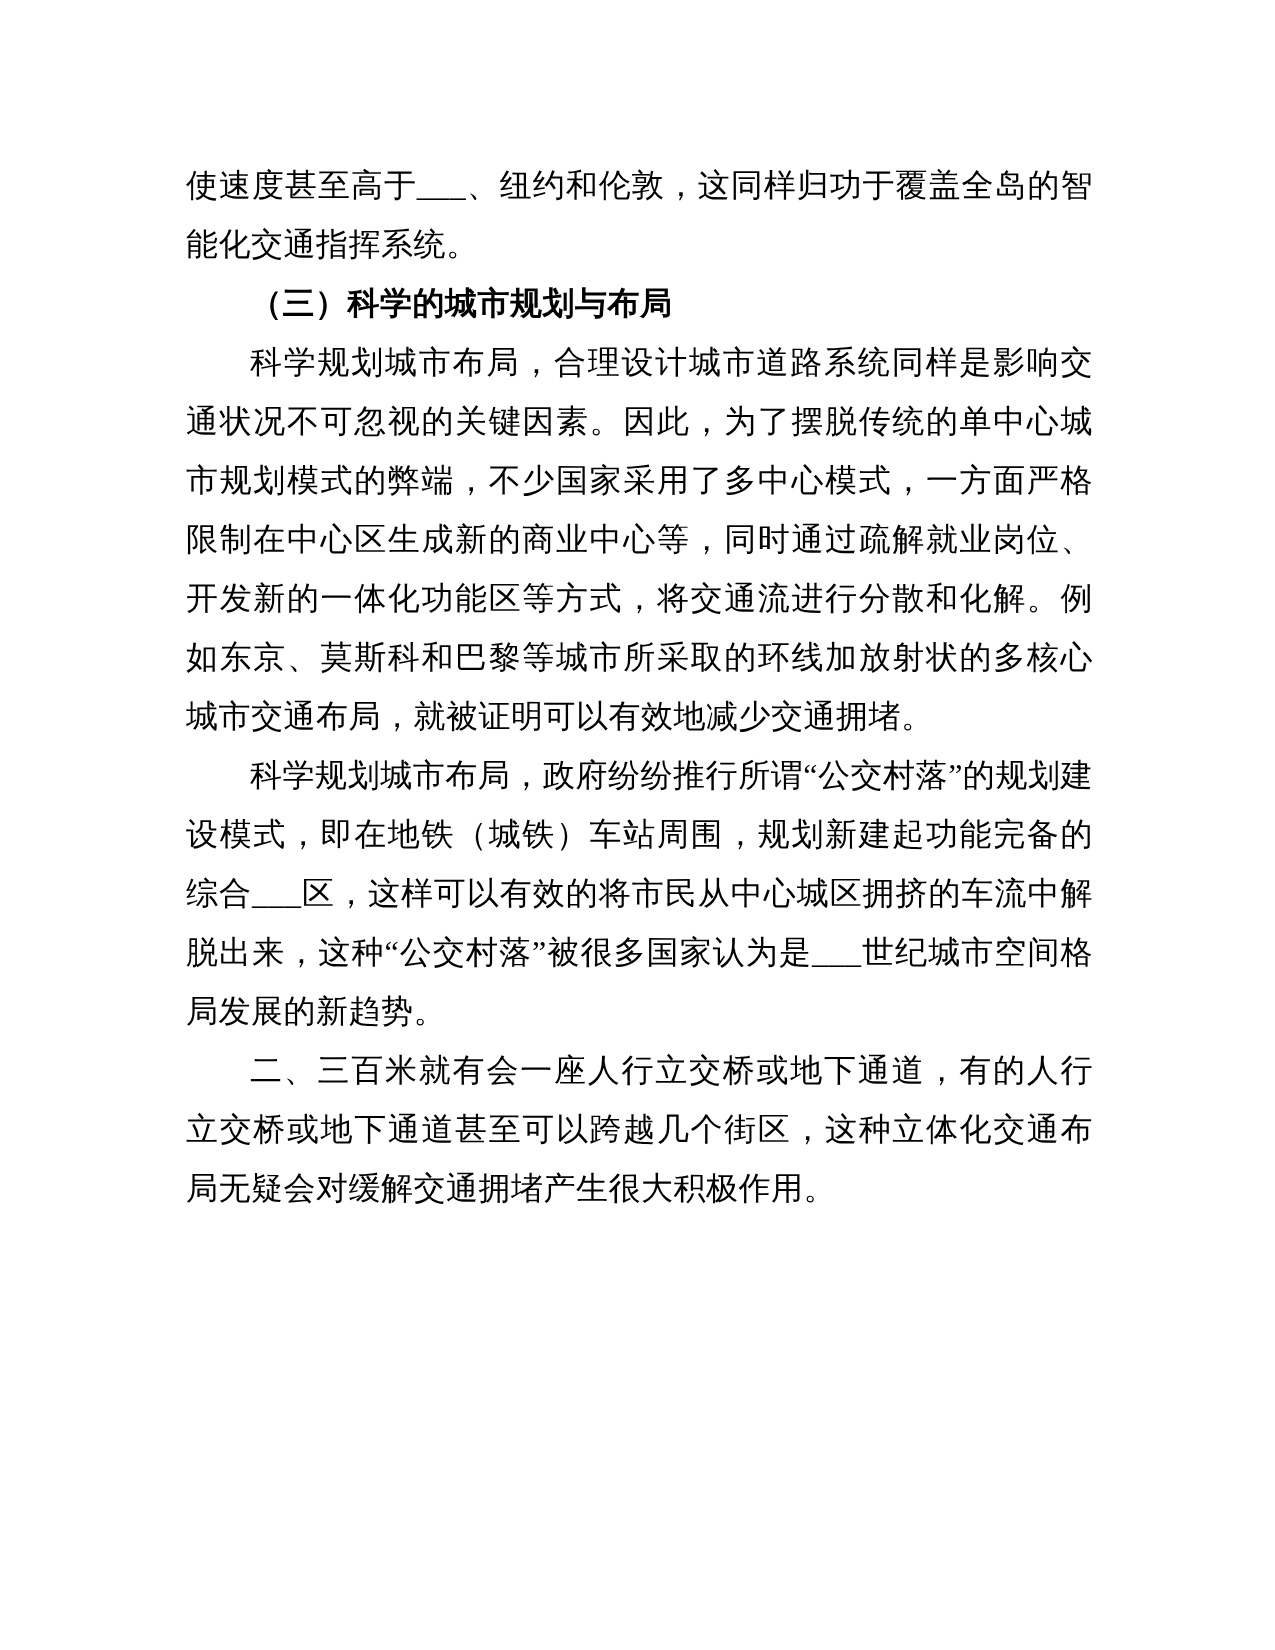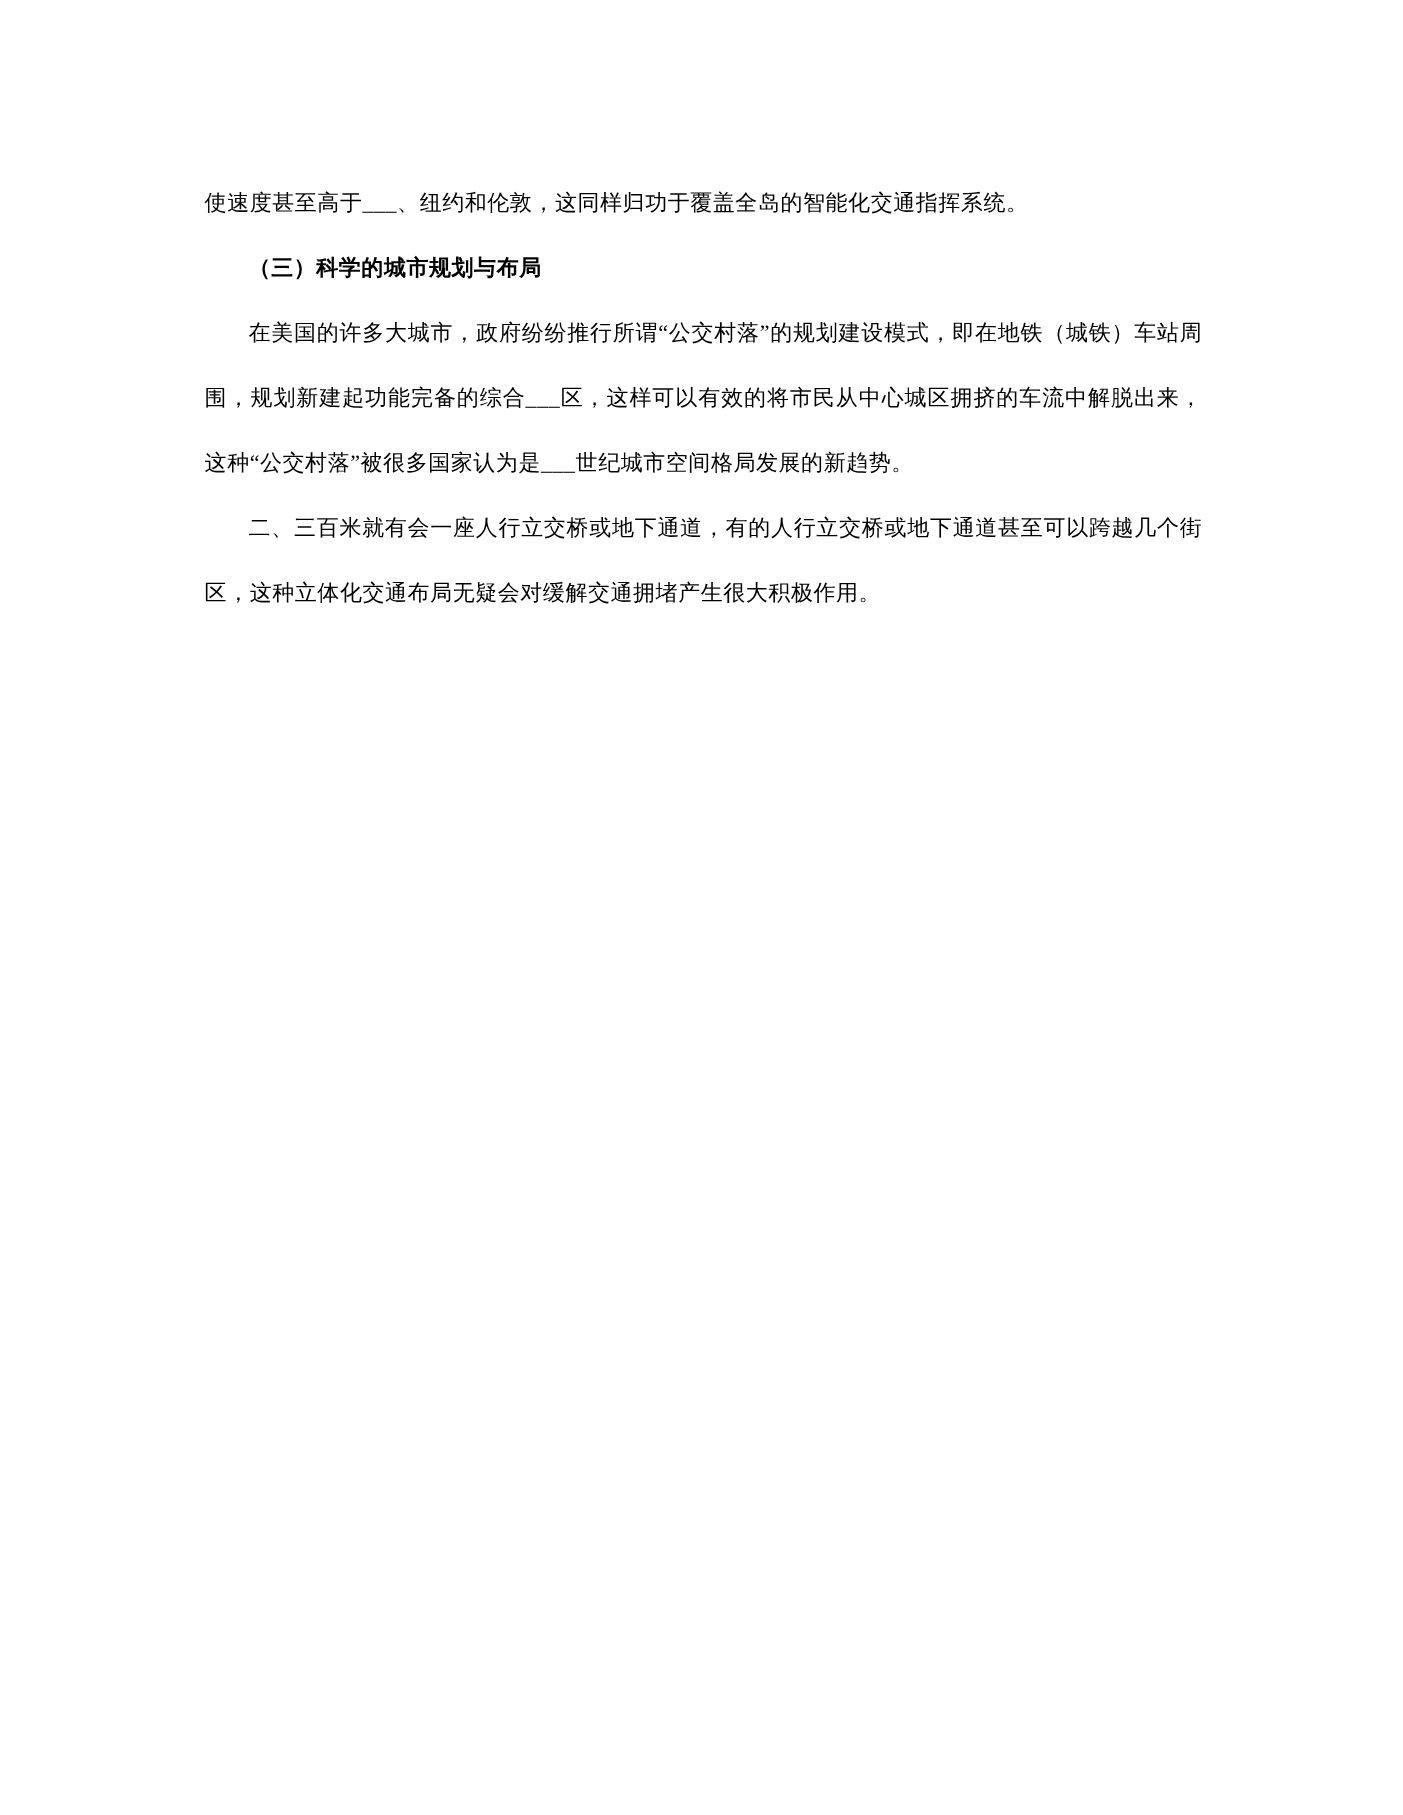--- a/index.html
+++ b/index.html
@@ -9,21 +9,21 @@
   }
   .page {
     position: relative;
     width: 1275px;
     height: 1650px;
     background: #ffffff;
     box-sizing: border-box;
     padding: 156px 182px 0 186px;
     overflow: hidden;
     font-family: "Liberation Serif", "DejaVu Serif", serif;
-    font-size: 20px;
+    font-size: 32px;
     line-height: 59px;
     color: #000000;
   }
   .para {
     margin: 0;
     text-align: justify;
     text-justify: inter-character;
     letter-spacing: 0.5px;
   }
   .indent {
@@ -37,19 +37,20 @@
   }
 </style>
 </head>
 <body>
 
 <div class="page">
   <p class="para no-indent">使速度甚至高于___、纽约和伦敦，这同样归功于覆盖全岛的智能化交通指挥系统。</p>
 
   <p class="para indent heading">（三）科学的城市规划与布局</p>
 
+  <p class="para indent">科学规划城市布局，合理设计城市道路系统同样是影响交通状况不可忽视的关键因素。因此，为了摆脱传统的单中心城市规划模式的弊端，不少国家采用了多中心模式，一方面严格限制在中心区生成新的商业中心等，同时通过疏解就业岗位、开发新的一体化功能区等方式，将交通流进行分散和化解。例如东京、莫斯科和巴黎等城市所采取的环线加放射状的多核心城市交通布局，就被证明可以有效地减少交通拥堵。</p>
 
-  <p class="para indent">在美国的许多大城市，政府纷纷推行所谓“公交村落”的规划建设模式，即在地铁（城铁）车站周围，规划新建起功能完备的综合___区，这样可以有效的将市民从中心城区拥挤的车流中解脱出来，这种“公交村落”被很多国家认为是___世纪城市空间格局发展的新趋势。</p>
+  <p class="para indent">科学规划城市布局，政府纷纷推行所谓“公交村落”的规划建设模式，即在地铁（城铁）车站周围，规划新建起功能完备的综合___区，这样可以有效的将市民从中心城区拥挤的车流中解脱出来，这种“公交村落”被很多国家认为是___世纪城市空间格局发展的新趋势。</p>
 
 
   <p class="para indent">二、三百米就有会一座人行立交桥或地下通道，有的人行立交桥或地下通道甚至可以跨越几个街区，这种立体化交通布局无疑会对缓解交通拥堵产生很大积极作用。</p>
 
 </div>
 
 </body></html>

